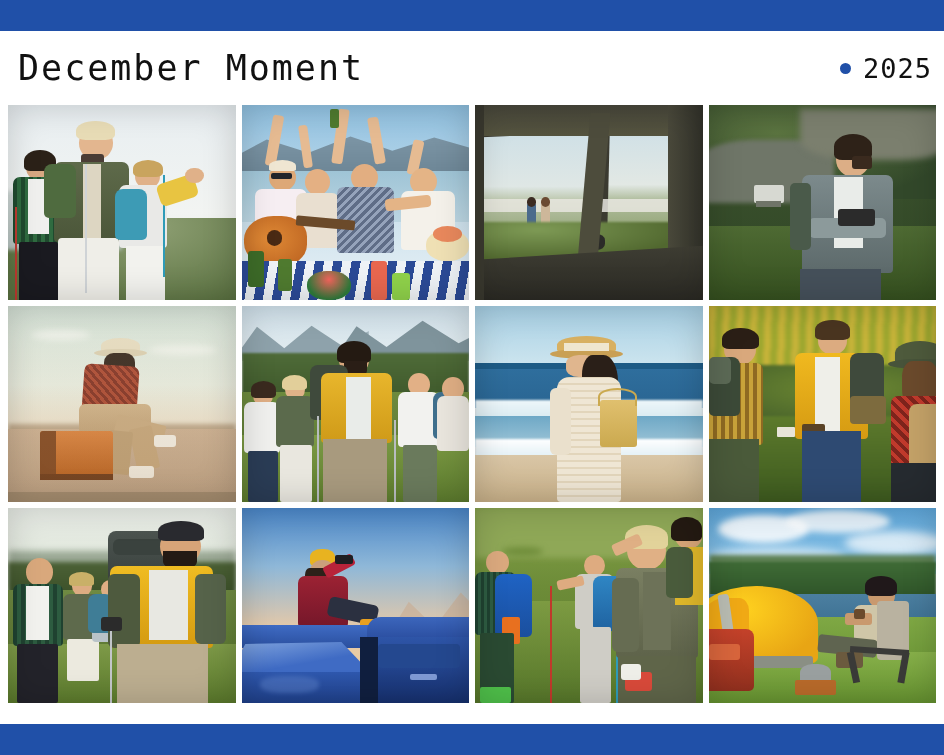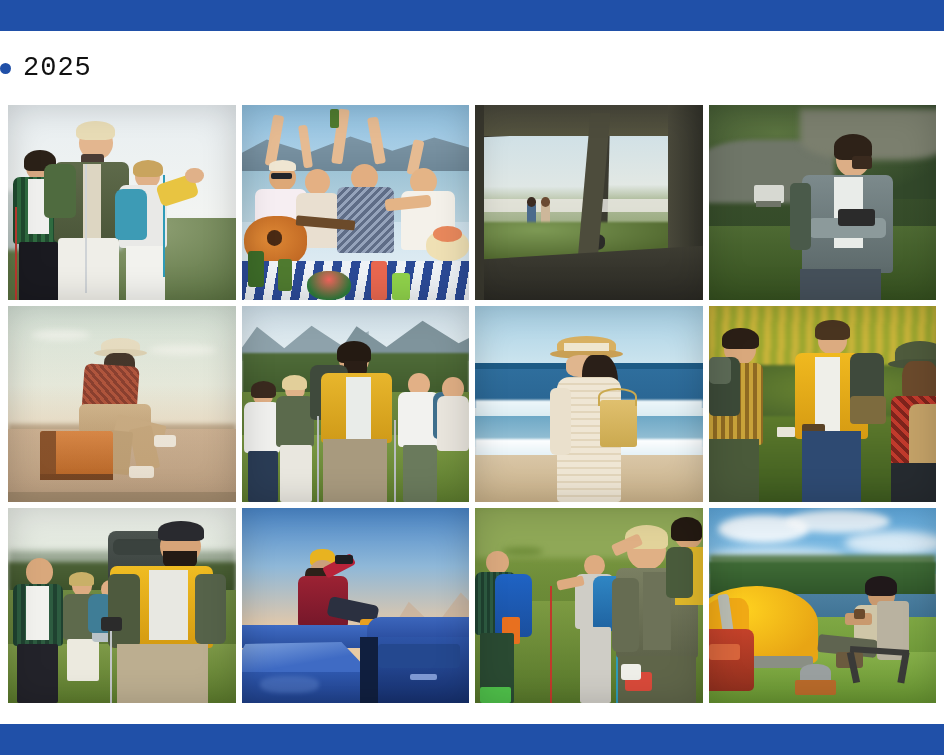--- a/index.html
+++ b/index.html
@@ -27,21 +27,21 @@
   .title {
     margin-left: 18px;
     font-size: 35px;
     letter-spacing: 2px;
     color: #111111;
     font-weight: 400;
     white-space: nowrap;
   }
   .year-wrap {
     margin-right: 12px;
-    display: flex; align-items: center; gap: 12px; font-family: Liberation Mono, monospace;
+    display: flex; align-items: center; gap: 12px;
   }
   .year-dot {
     width: 11px; height: 11px; border-radius: 50%;
     background: #2050a8; display: block;
   }
   .year-text {
     font-size: 27px; color: #111111; letter-spacing: 1px;
   }
 
   .grid {
@@ -81,20 +81,21 @@
   .vig { inset: 0; box-shadow: inset 0 0 34px rgba(0,0,0,.18); }
 </style>
 </head>
 <body>
 
 <div class="page">
 
   <div class="bar-top" style="background: rgb(32, 80, 168);"></div>
 
   <div class="header">
+    <div class="title">December  Moment</div>
     <div class="year-wrap">
       <span class="year-dot" style="background: rgb(32, 80, 168);"></span>
       <span class="year-text">2025</span>
     </div>
   </div>
 
   <div class="grid">
 
     <div class="cell" title="Group of hikers with trekking poles on a misty mountain ridge">
       <div class="ph">

